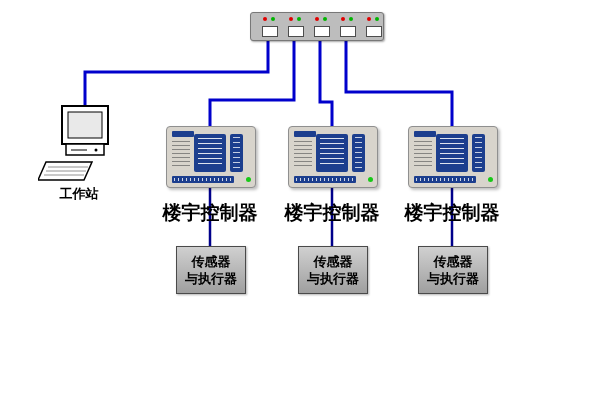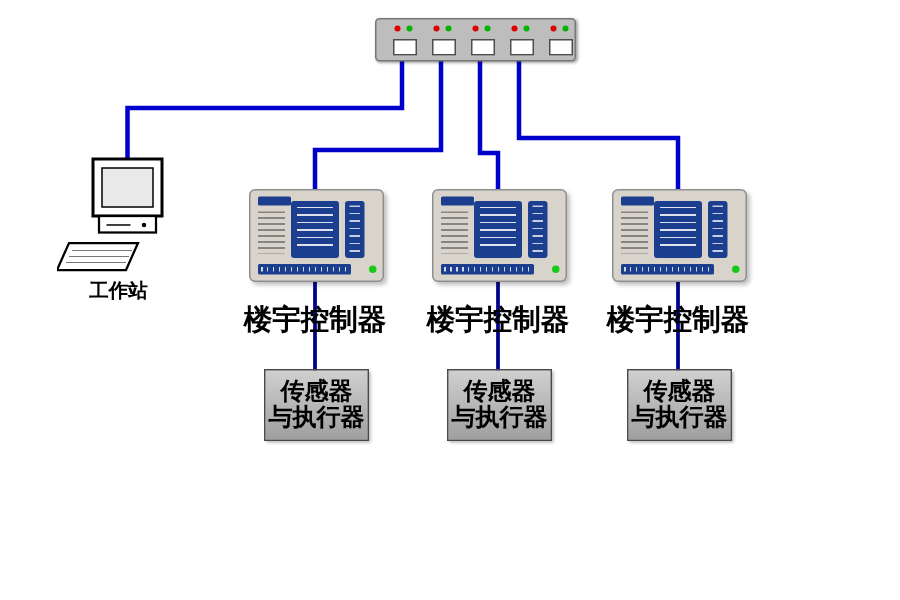--- a/index.html
+++ b/index.html
@@ -37,21 +37,21 @@
       background:repeating-linear-gradient(to right,rgba(255,255,255,.8) 0,rgba(255,255,255,.8) 1px,transparent 1px,transparent 4px);}
   .ctl-led{position:absolute;right:4px;bottom:5px;width:5px;height:5px;border-radius:50%;background:#17c917;}
 
   .dev-label{position:absolute;top:200px;width:100px;text-align:center;
              font-weight:bold;font-size:19px;z-index:2;}
 
   
   .sensor{position:absolute;top:246px;width:68px;height:46px;
           background:linear-gradient(180deg,#d0d0d0,#9f9f9f);border:1px solid #4a4a4a;
           box-shadow:1px 1px 2px rgba(0,0,0,.3);display:flex;flex-direction:column;
-          align-items:center;justify-content:center;font-weight:bold;font-size:16px;
+          align-items:center;justify-content:center;font-weight:bold;font-size:13px;
           line-height:17px;z-index:2;text-align:center;}
 </style>
 </head>
 <body>
 
 <div class="canvas">
 
   <svg class="wires" viewBox="0 0 600 400">
     <polyline points="268,39 268,72 85,72 85,108" fill="none" stroke-width="3" stroke="#0000cc"></polyline>
     <polyline points="294,39 294,100 210,100 210,128" fill="none" stroke-width="3" stroke="#0000cc"></polyline>

